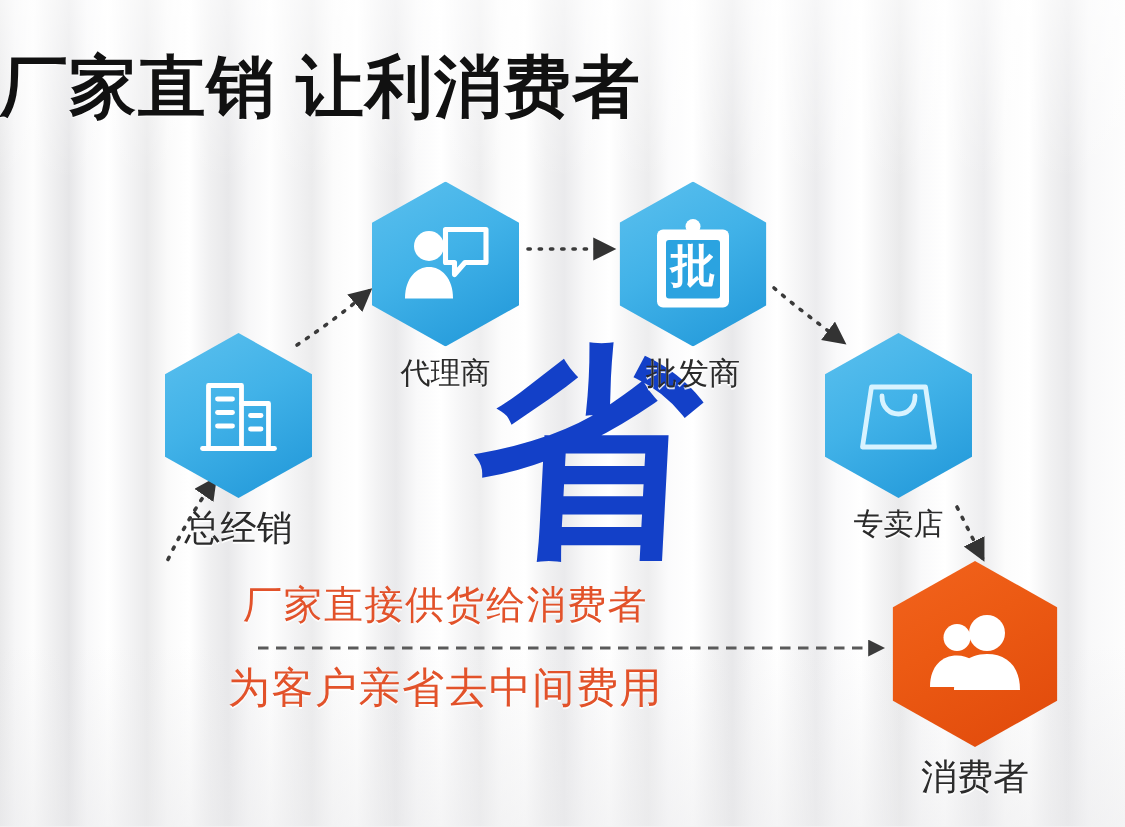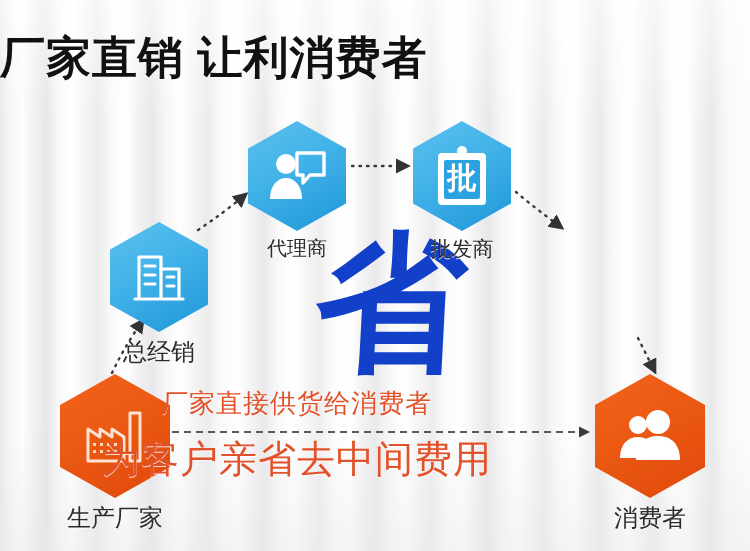--- a/index.html
+++ b/index.html
@@ -91,21 +91,21 @@
     transform:skewX(-3deg);
   }
 
   
   .slogan{
     position:absolute;left:0;width:594px;text-align:center;z-index:30;
     color:#e2522a;font-size:26px;line-height:34px;font-weight:500;
     letter-spacing:1px;text-shadow:0 1px 0 rgba(255,255,255,.8);
   }
   #slogan-1{top:386px;}
-  #slogan-2{top:440px;font-size:38px;line-height:38px;}
+  #slogan-2{top:440px;font-size:28px;line-height:38px;}
 </style>
 </head>
 <body>
 
 <div id="stage">
 
   <div class="title">厂家直销 让利消费者</div>
 
   <svg id="links" viewBox="0 0 750 551" xmlns="http://www.w3.org/2000/svg">
     <defs>
@@ -125,41 +125,20 @@
 
     <path d="M516,192 C530,204 546,216 562,228" fill="none" stroke="#3a3a3a" stroke-width="2.4" stroke-dasharray="1.5 6" stroke-linecap="round" marker-end="url(#ah)"></path>
 
     <path d="M638,338 C645,352 650,362 655,372" fill="none" stroke="#3a3a3a" stroke-width="2.4" stroke-dasharray="1.5 6" stroke-linecap="round" marker-end="url(#ah)"></path>
 
     <path d="M172,432 L588,432" fill="none" stroke="#5a5a5a" stroke-width="2" stroke-dasharray="7 5" marker-end="url(#ah2)"></path>
   </svg>
 
   <div class="big-char">省</div>
 
-  <div class="node" id="n-factory">
-    <div class="hex orange">
-      <svg width="62" height="58" viewBox="0 0 62 58">
-        <g fill="none" stroke="#ffe3d2" stroke-width="3" stroke-linejoin="round">
-          <path d="M4,54 L4,22 L16,30 L16,22 L28,30 L28,22 L40,30 L40,54 Z"></path>
-          <path d="M46,54 L46,6 L56,6 L56,54 Z"></path>
-        </g>
-        <g fill="#ffd9c2">
-          <rect x="9" y="36" width="3" height="3"></rect>
-            <rect x="16" y="36" width="3" height="3"></rect>
-          <rect x="23" y="36" width="3" height="3"></rect>
-            <rect x="30" y="36" width="3" height="3"></rect>
-          <rect x="9" y="43" width="3" height="3"></rect>
-            <rect x="16" y="43" width="3" height="3"></rect>
-          <rect x="23" y="43" width="3" height="3"></rect>
-            <rect x="30" y="43" width="3" height="3"></rect>
-        </g>
-      </svg>
-    </div>
-    <div class="node-label">生产厂家</div>
-  </div>
 
   <div class="node" id="n-general">
     <div class="hex blue">
       <svg width="56" height="56" viewBox="0 0 56 56">
         <g fill="none" stroke="#ffffff" stroke-width="3.2" stroke-linejoin="round" stroke-linecap="round">
           <path d="M8,48 L8,8 L30,8 L30,48"></path>
           <path d="M30,20 L48,20 L48,48"></path>
           <path d="M4,50 L52,50"></path>
           <path d="M14,17 L24,17"></path>
             <path d="M14,26 L24,26"></path>
@@ -194,20 +173,31 @@
           <rect x="9" y="15" width="36" height="39" rx="2" fill="#2ba3e0"></rect>
         </svg>
         <span style="position:absolute;left:0;top:12px;width:54px;text-align:center;
                      font-size:30px;line-height:42px;color:#ffffff;font-weight:bold;
                      font-family:'DejaVu Sans','Liberation Sans',sans-serif;">批</span>
       </div>
     </div>
     <div class="node-label">批发商</div>
   </div>
 
+  <div class="node" id="n-store">
+    <div class="hex blue">
+      <svg width="56" height="54" viewBox="0 0 56 54">
+        <g fill="none" stroke="#d8f3ff" stroke-width="3.2" stroke-linejoin="round" stroke-linecap="round">
+          <path d="M10,8 L46,8 L52,48 L4,48 Z"></path>
+          <path d="M17,14 C17,30 39,30 39,14"></path>
+        </g>
+      </svg>
+    </div>
+    <div class="node-label">专卖店</div>
+  </div>
 
   <div class="node" id="n-consumer">
     <div class="hex orange">
       <svg width="64" height="56" viewBox="0 0 64 56">
         <g fill="#ffffff">
           <circle cx="20" cy="17" r="9"></circle>
           <path d="M2,50 C2,36 10,29 20,29 C24,29 27,30 30,32 L30,50 Z"></path>
           <circle cx="40" cy="14" r="12"></circle>
           <path d="M18,52 C18,36 27,28 40,28 C53,28 62,36 62,52 Z"></path>
         </g>

